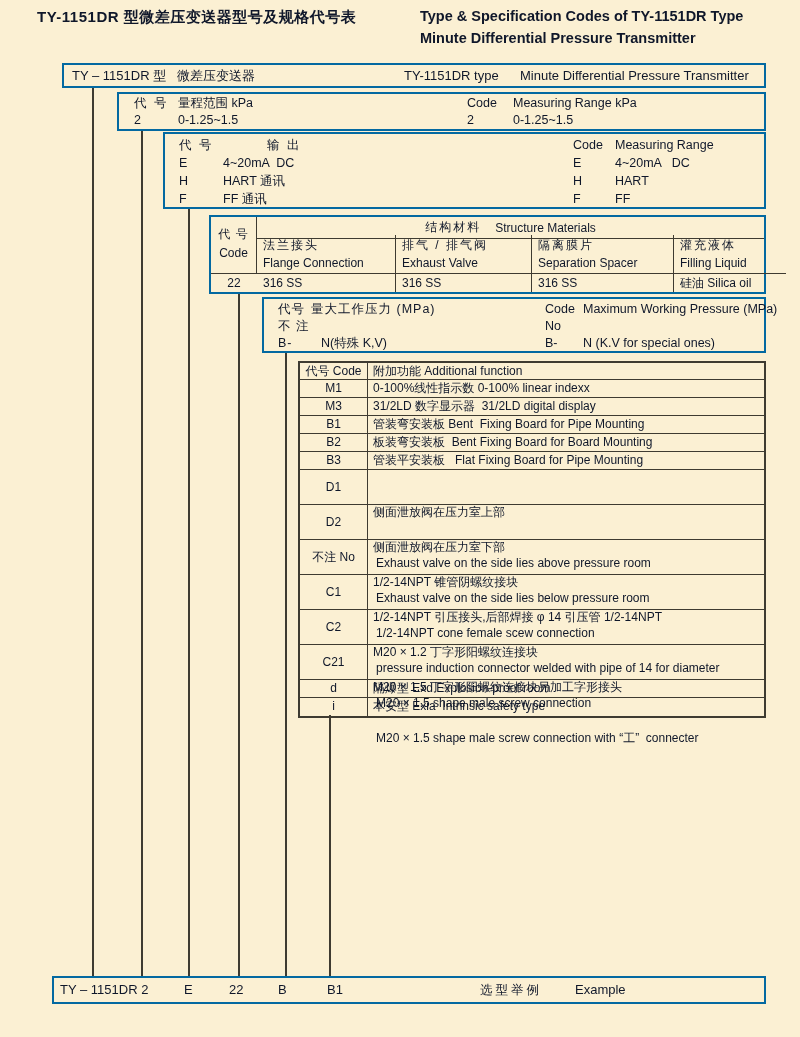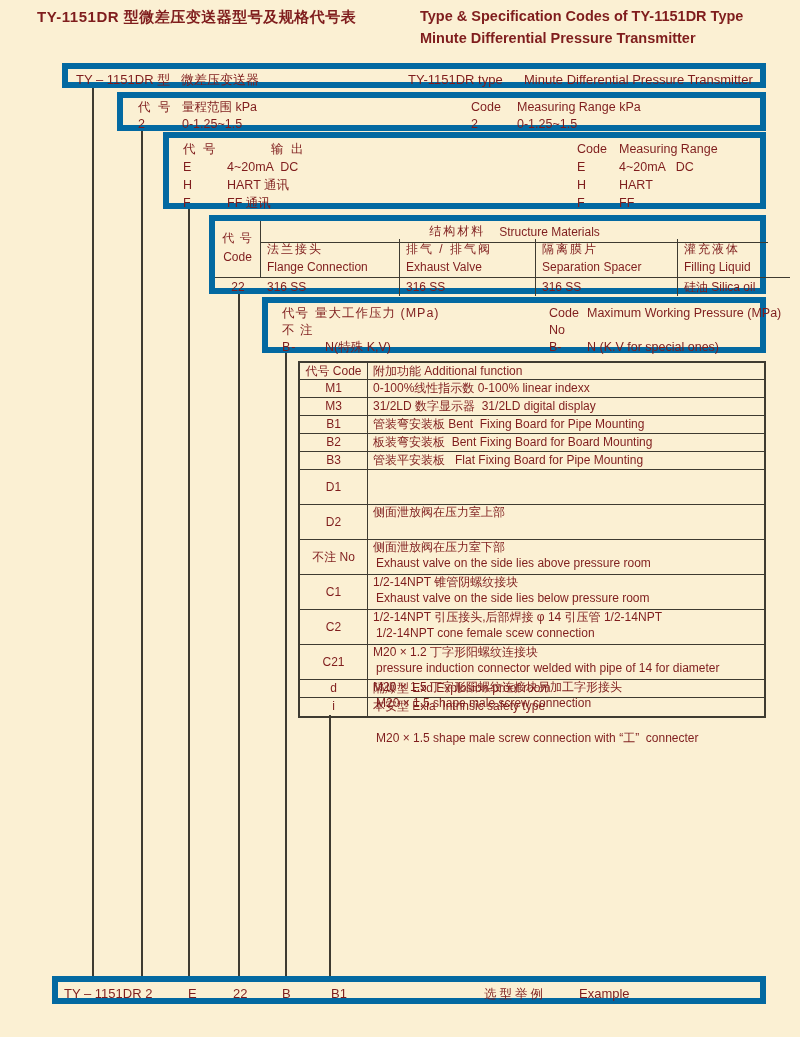--- a/index.html
+++ b/index.html
@@ -1,19 +1,19 @@
 <!DOCTYPE html>
 <html><head>
 <meta charset="utf-8">
 <style>
   html,body{margin:0;padding:0;}
   body{width:800px;height:1037px;font-family:"Liberation Sans","DejaVu Sans",sans-serif;}
-  .page{position:relative;width:800px;height:1037px;background:#fbf0d3;color:#7f1d1d;overflow:hidden;}
+  .page{position:relative;width:800px;height:1037px;background:#fbf0d3;color:#0f172a;overflow:hidden;}
   .abs{position:absolute;}
-  .box{position:absolute;border:6px solid #0369a1;box-sizing:border-box;}
+  .box{position:absolute;border:2px solid #0369a1;box-sizing:border-box;}
   .vline{position:absolute;width:2px;background:#3e3b31;}
 
   
   .title-cn{position:absolute;left:37px;top:8px;font-size:15px;font-weight:bold;letter-spacing:.5px;}
   .title-en{position:absolute;left:420px;top:5px;font-size:14.5px;font-weight:bold;line-height:22px;}
 
   
   .model-box{left:62px;top:63px;width:704px;height:25px;font-size:13px;}
   .model-box span{position:absolute;top:0;line-height:21px;white-space:pre;}
   .mb-cn{left:8px;}

